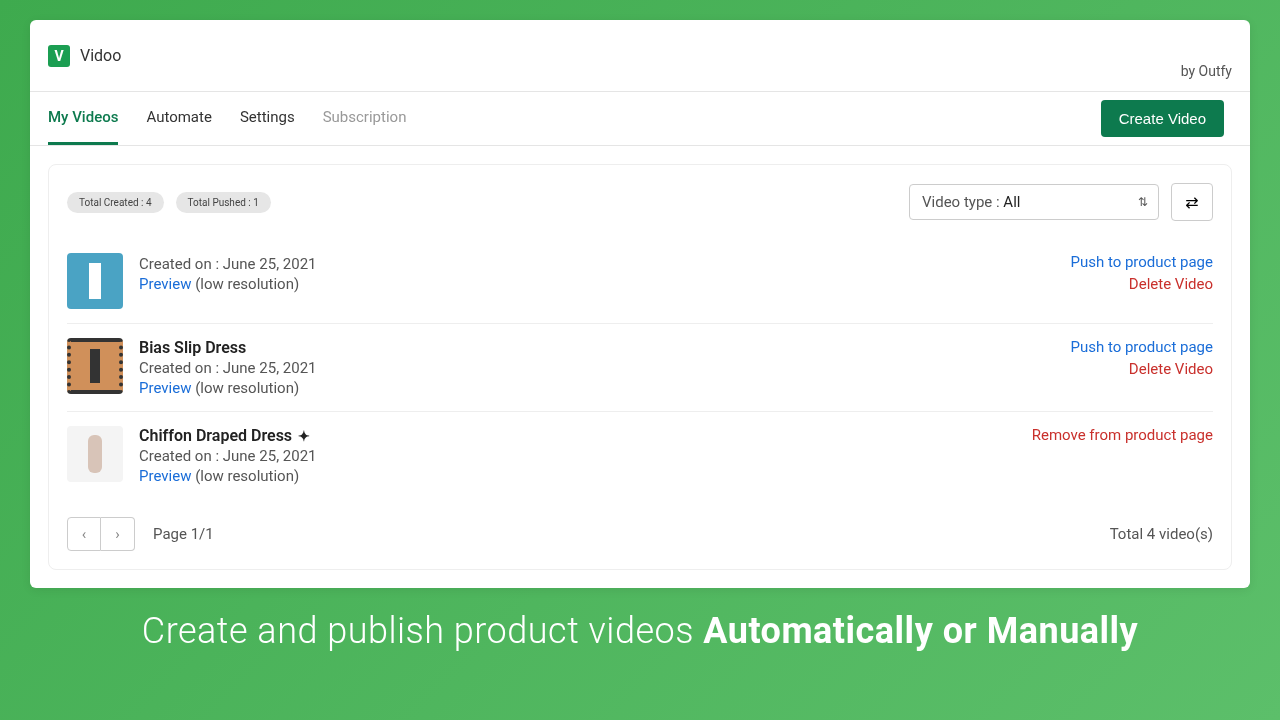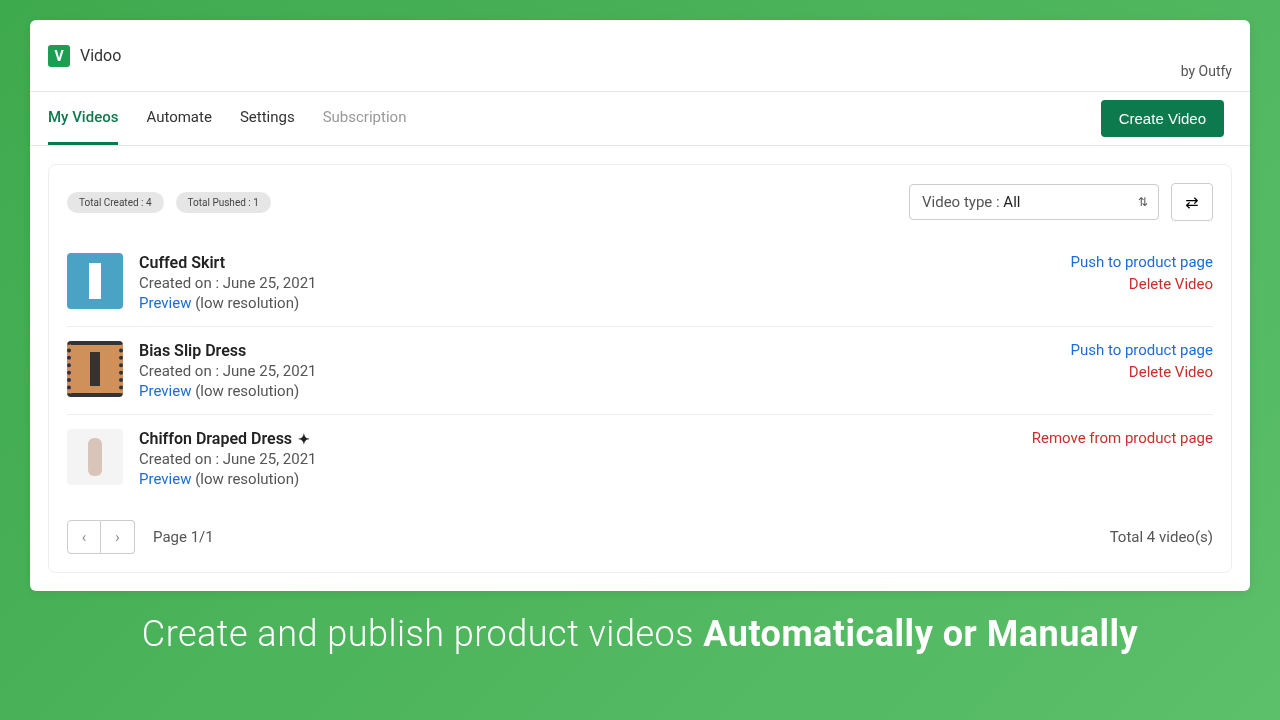--- a/index.html
+++ b/index.html
@@ -203,21 +203,20 @@
           <div class="icon-btn">
             <span>⇄</span>
           </div>
         </div>
       </div>
 
       <div id="video-list">
           <div class="video-row">
             <div class="thumb thumb1"></div>
             <div class="video-info">
-              <div class="video-title">Cuffed Skirt</div>
               <div class="video-meta">Created on : June 25, 2021</div>
               <div class="video-meta"><span class="preview-link">Preview</span><span class="low-res"> (low resolution)</span></div>
             </div>
             <div class="video-actions">
               <span class="action-link link-blue">Push to product page</span>
               <span class="action-link link-red">Delete Video</span>
             </div>
           </div>
           <div class="video-row">
             <div class="thumb thumb2"></div>

